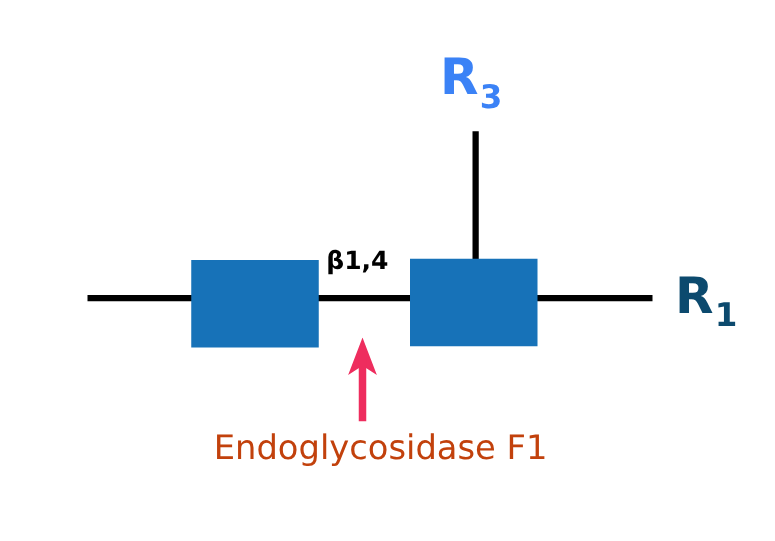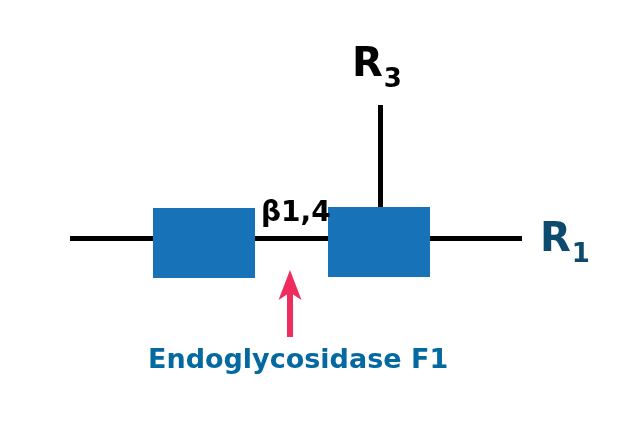--- a/index.html
+++ b/index.html
@@ -48,53 +48,53 @@
     font-size: 40px;
     line-height: 1;
     white-space: nowrap;
   }
   .residue .sub {
     font-size: 26px;
     display: inline-block;
     transform: translateY(11px);
     margin-left: 1px;
   }
-  .residue-r3 { left: 352px; top: 42px;  color: #000000; }
+  .residue-r3 { left: 352px; top: 42px;  color: #3b82f6; }
   .residue-r2 { left: 26px;  top: 212px; color: #1B9A59; }
   .residue-r1 { left: 540px; top: 217px; color: #0c4a6e; }
   
   .bond-label {
     position: absolute;
     font-weight: bold;
-    font-size: 28px;
+    font-size: 20px;
     line-height: 1;
     color: #000000;
     white-space: nowrap;
   }
   .bond-label-b14 { left: 261px; top: 198px; }
   .bond-label-b1n { left: 434px; top: 198px; }
   
   .arrow-wrap {
     position: absolute;
     left: 275px;
     top: 270px;
     width: 30px;
     height: 68px;
   }
   
   .enzyme {
     position: absolute;
     left: 148px;
     top: 344px;
     width: 290px;
-    text-align: center;
-    font-weight: bold;
+    text-align: right;
+    font-weight: normal;
     font-size: 27px;
     line-height: 1.1;
-    color: #0369a1;
+    color: #c2410c;
     white-space: nowrap;
   }
 </style>
 </head>
 <body>
 
 <div class="canvas">
 
   <div class="bond-h"></div>
   <div class="bond-v"></div>

